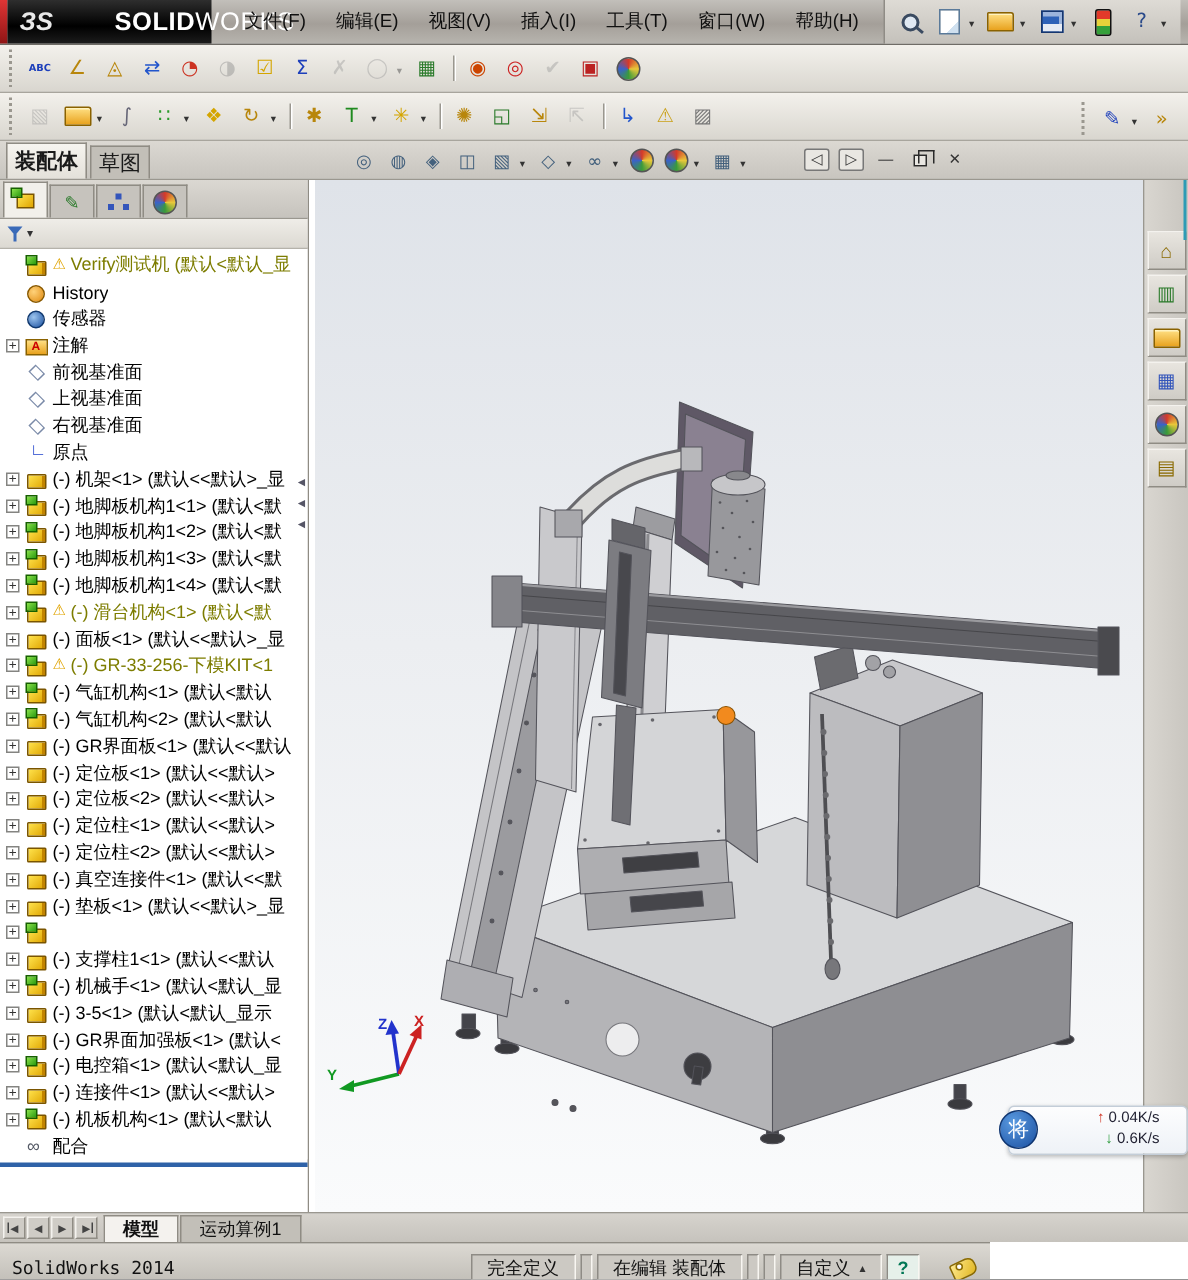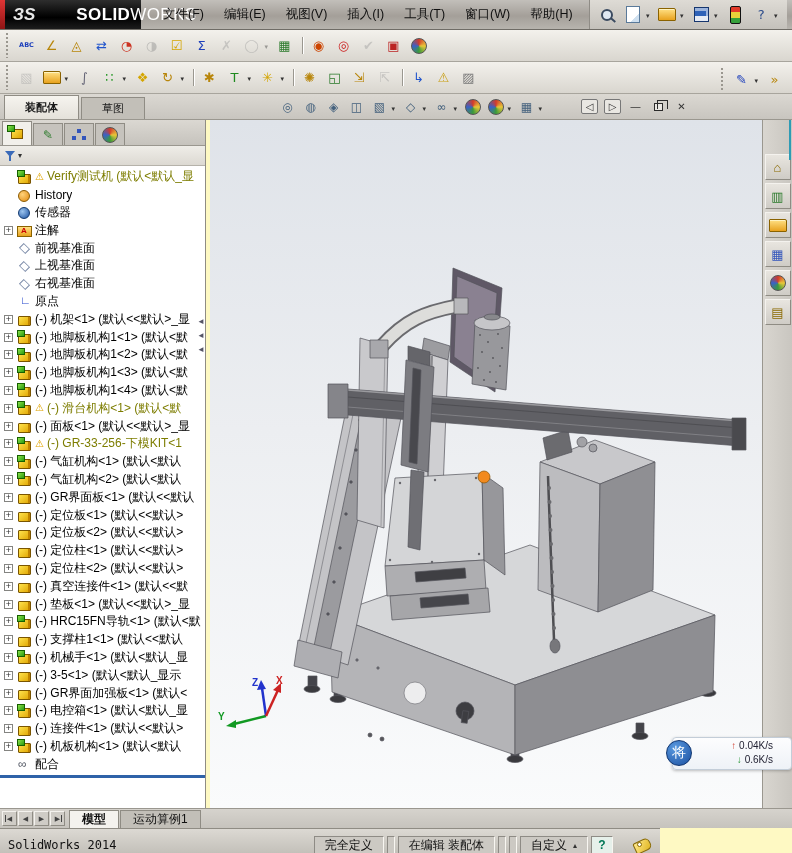--- a/index.html
+++ b/index.html
@@ -1,17 +1,17 @@
 <!DOCTYPE html>
 <html><head>
 <meta charset="utf-8">
 <style>
   html,body{margin:0;padding:0;background:#777;font-family:"Liberation Sans","DejaVu Sans",sans-serif;}
   *{box-sizing:border-box;}
-  .app{position:relative;width:792px;height:853px;background:#fef9c3;overflow:hidden;outline:1px solid #3a3a3a;}
+  .app{position:relative;width:792px;height:853px;background:#ffffff;overflow:hidden;outline:1px solid #3a3a3a;}
 
   
   .titlebar{position:absolute;left:0;top:0;width:792px;height:30px;display:flex;align-items:stretch;
     background:linear-gradient(180deg,#c2bfba 0%,#a49f99 55%,#b7b4ae 100%);border-bottom:1px solid #6f6c66;}
   .redstrip{width:5px;background:linear-gradient(180deg,#e03535,#8f1515);flex:none;}
   .logo{flex:none;width:136px;background:linear-gradient(180deg,#2e2e2e,#000 60%,#1c1c1c);color:#fff;
     display:flex;align-items:center;padding-left:8px;gap:5px;}
   .logo .mark{font-style:italic;font-weight:bold;font-size:17px;color:#e8e8e8;}
   .logo .nm{font-size:17px;letter-spacing:.4px;margin-left:36px;}
   .logo .nm b{font-weight:bold}
@@ -49,21 +49,21 @@
   .toolrow{position:absolute;left:0;width:792px;height:32px;display:flex;align-items:center;gap:2px;padding:0 2px;
     background:linear-gradient(180deg,#f3f1ec,#d9d6cf);border-bottom:1px solid #a8a59d;}
   .tb2{top:30px;}
   .tb3{top:62px;}
   .row-right{position:absolute;right:6px;top:3px;display:flex;align-items:center;gap:2px;}
 
   
   .band{position:absolute;left:0;top:94px;width:792px;height:26px;background:linear-gradient(180deg,#dbd8d2,#c8c5bf);
     border-bottom:1px solid #9a978f;display:flex;align-items:flex-end;}
   .cmdtabs{display:flex;align-items:flex-end;height:100%;padding-left:4px;}
-  .cmdtab{height:22px;padding:3px 20px;font-size:11px;color:#1a1a1a;background:#c2bfb8;border:1px solid #8f8c84;
+  .cmdtab{height:22px;padding:3px 5px;font-size:14px;color:#1a1a1a;background:#c2bfb8;border:1px solid #8f8c84;
     border-bottom:none;margin-right:2px;display:flex;align-items:center;}
   .cmdtab.active{background:linear-gradient(180deg,#f6f4ef,#e4e1da);height:24px;font-weight:bold;}
   .headsup{display:flex;align-items:center;gap:2px;margin-left:130px;height:100%;}
   .headsup .tbico{width:21px;height:21px;}
   .headsup .tbico .g{font-size:12px;color:#44617d;}
   .mdigrp{margin-left:36px;display:flex;align-items:center;gap:6px;padding-right:10px;height:100%;}
   .mdibtn{width:17px;height:15px;display:flex;align-items:center;justify-content:center;font-size:10px;color:#333;}
   .mdibtn.boxed{border:1px solid #777;background:#e9e7e2;border-radius:2px;}
   .gl-restore{position:relative;width:9px;height:8px;border:1px solid #2a2a2a;background:#e9e7e2;}
   .gl-restore::before{content:"";position:absolute;left:2px;top:-4px;width:9px;height:8px;border:1px solid #2a2a2a;border-bottom:none;}
@@ -529,21 +529,20 @@
         <div class="trow expand ic-part">
         <span class="expbox"></span>
         <span class="node-ic"></span>
 
         <span class="tlabel">(-) 垫板&lt;1&gt; (默认&lt;&lt;默认&gt;_显</span>
       </div>
         <div class="trow expand ic-asm">
         <span class="expbox"></span>
         <span class="node-ic"></span>
 
-        <span class="tlabel">(-) HRC15FN导轨&lt;1&gt; (默认&lt;默</span>
       </div>
         <div class="trow expand ic-part">
         <span class="expbox"></span>
         <span class="node-ic"></span>
 
         <span class="tlabel">(-) 支撑柱1&lt;1&gt; (默认&lt;&lt;默认</span>
       </div>
         <div class="trow expand ic-asm">
         <span class="expbox"></span>
         <span class="node-ic"></span>

